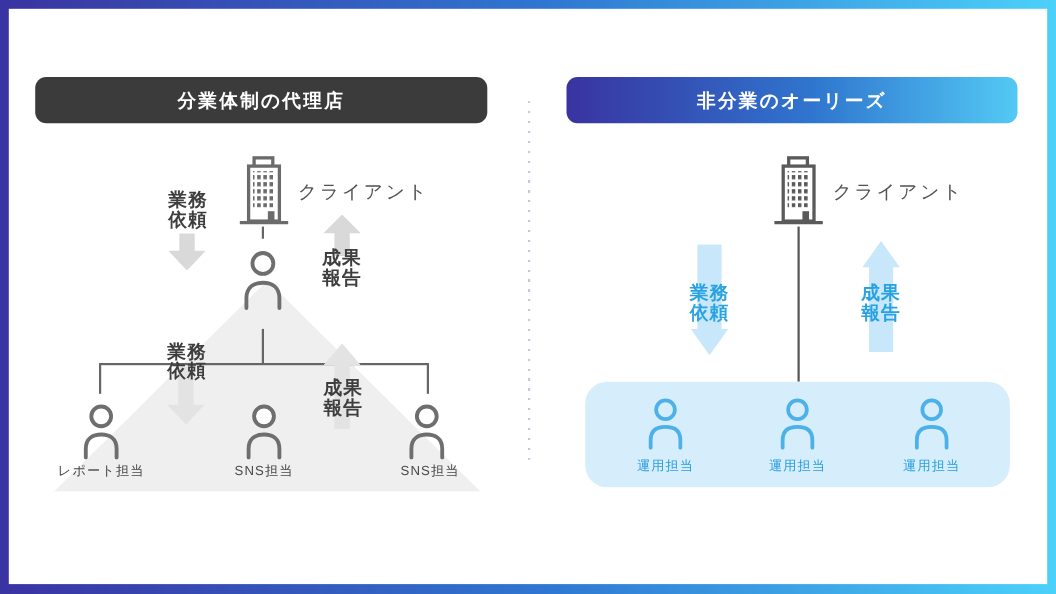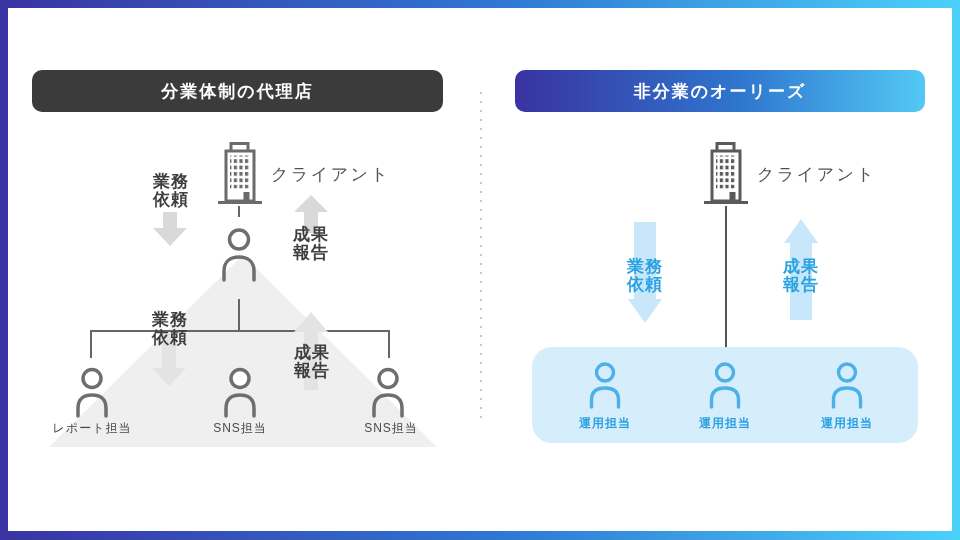--- a/index.html
+++ b/index.html
@@ -23,21 +23,21 @@
   
   .divider { left:480px; top:92px; width:2px; height:326px;
              background:repeating-linear-gradient(to bottom,#c7c7da 0 2px,transparent 2px 9px); }
 
   
   .arrow-label { font-size:17px; font-weight:bold; line-height:18px; letter-spacing:1px;
                  white-space:pre-line; color:#3e3e3e; z-index:3; }
   .arrow-label.blue { color:#29a2e2; }
   .client-label { font-size:17px; letter-spacing:2.5px; color:#515151; z-index:3; }
   .role-label { font-size:12px; letter-spacing:1px; color:#484848; z-index:3; white-space:nowrap; }
-  .role-label.blue { color:#2aa0e1; font-weight:bold; }
+  .role-label.blue { color:#2aa0e1; font-weight:normal; }
   .consult-label { font-size:15px; letter-spacing:0.5px; color:#4a4a4a; z-index:3; white-space:nowrap; }
 
   
   .line { background:#666666; z-index:1; }
 
   
   .arrow { z-index:1; }
   .arrow.g1 { background:#d9d9d9; }
   .arrow.g2 { background:#e3e3e3; }
   .arrow.blu { background:#c9e7fb; }

